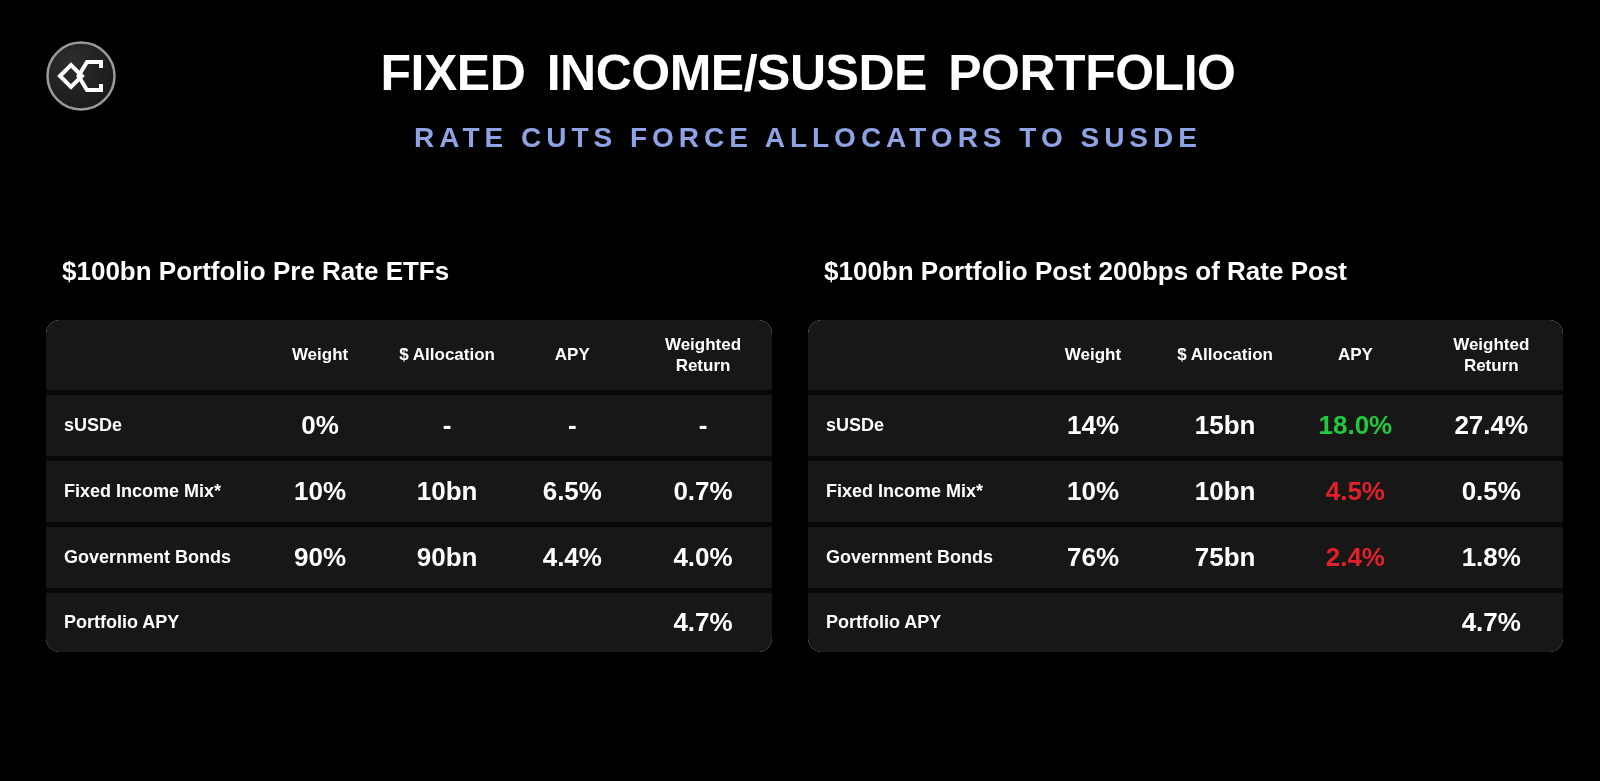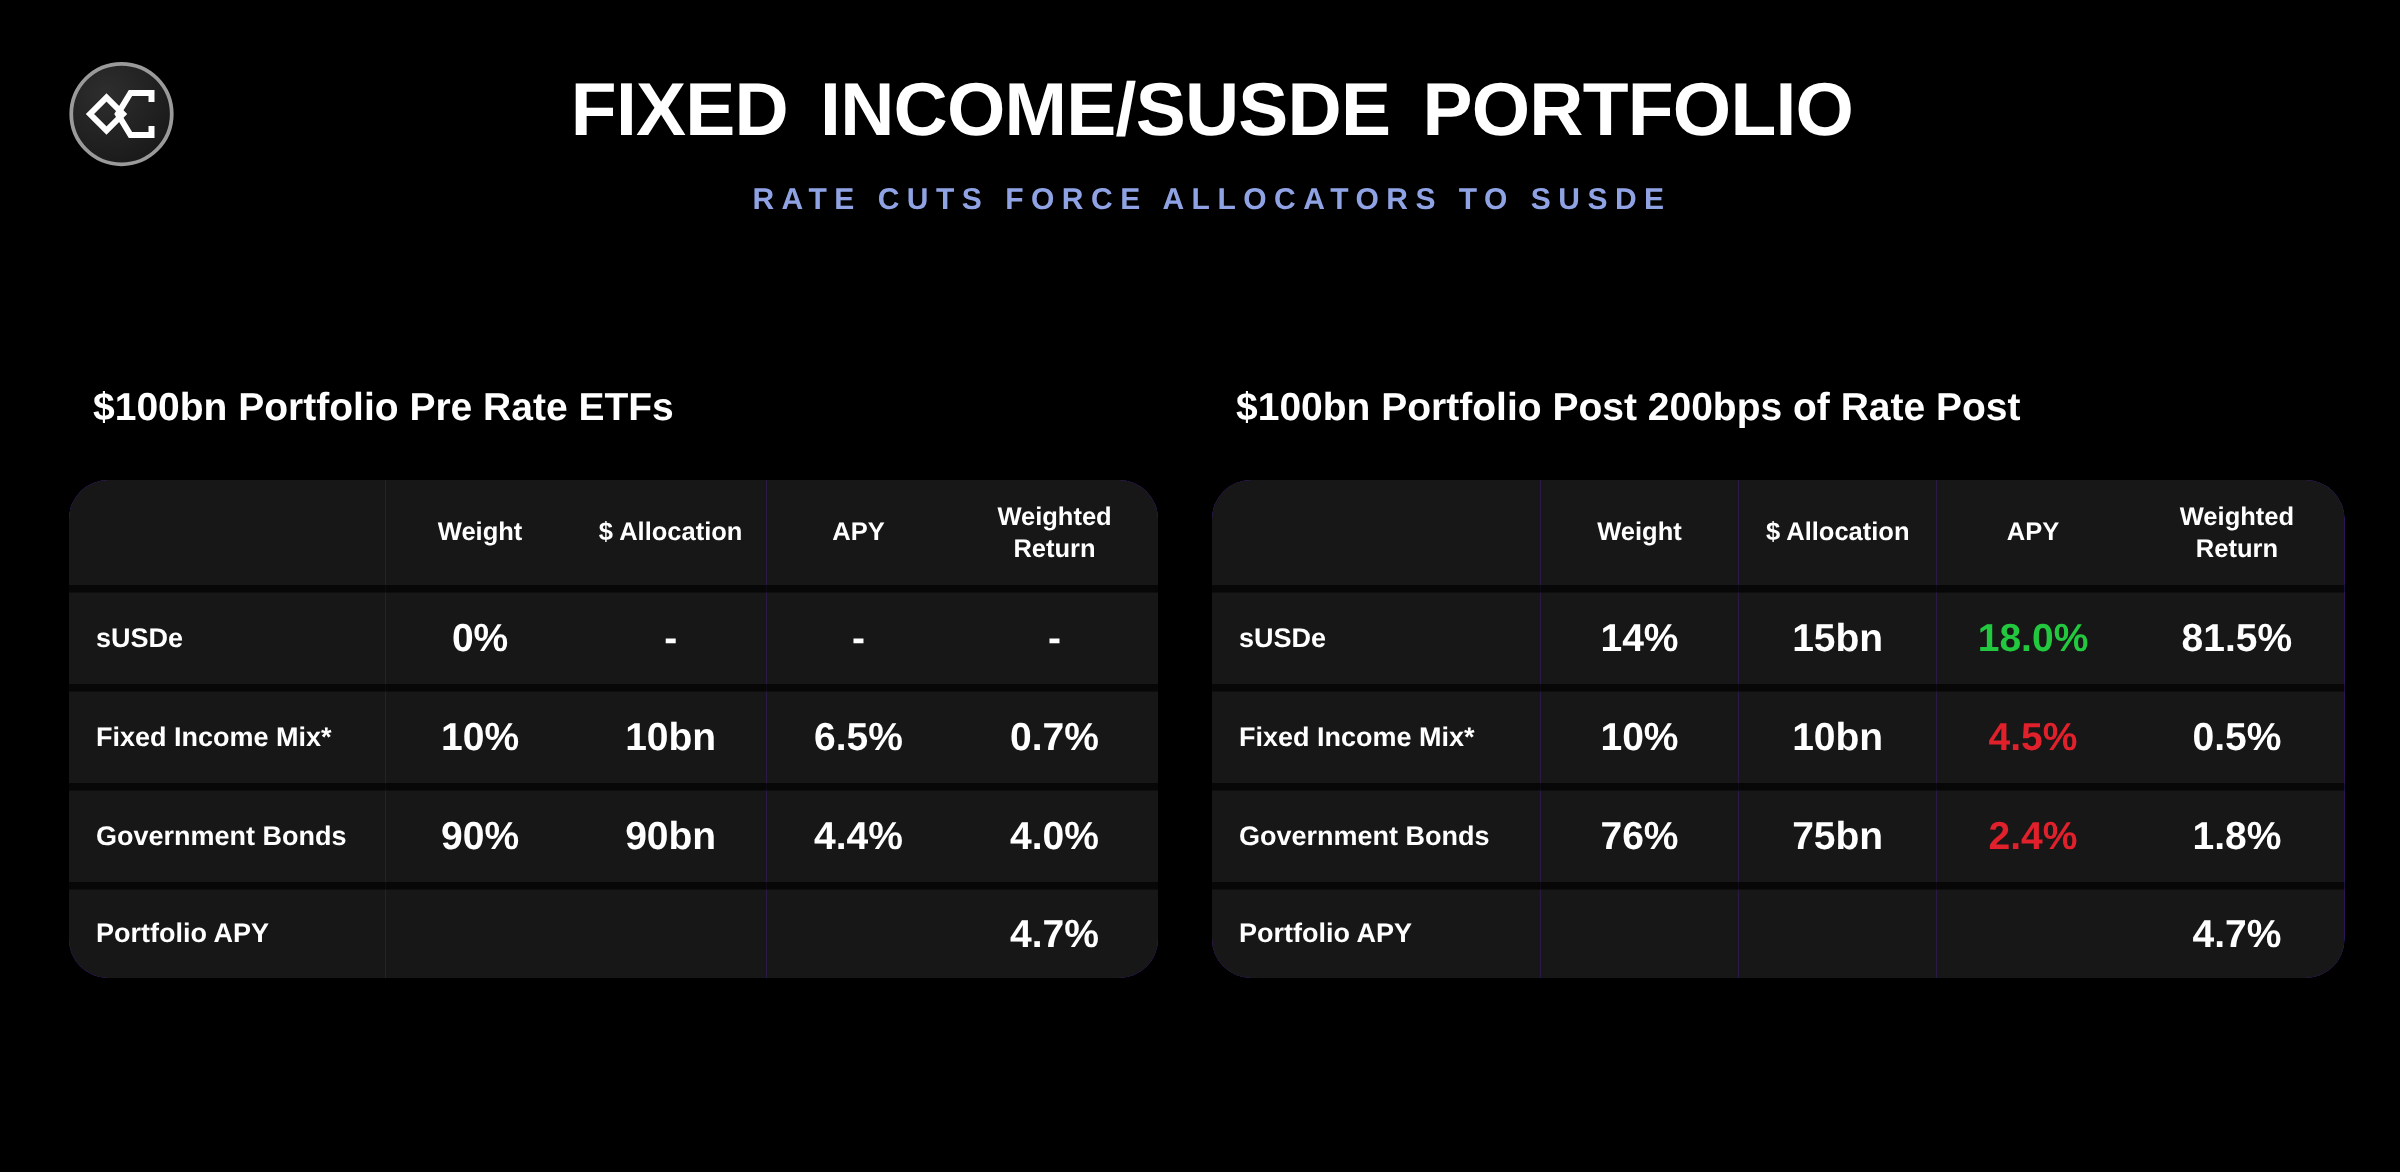--- a/index.html
+++ b/index.html
@@ -8,32 +8,32 @@
     font-family:"Liberation Sans","DejaVu Sans",sans-serif;color:#fff;
   }
   
   .logo{position:absolute;left:45px;top:40px;width:72px;height:72px;}
   
   .hdr{position:absolute;top:44px;left:16px;right:0;text-align:center;}
   .hdr h1{
     margin:0;font-size:50px;font-weight:700;letter-spacing:-0.5px;word-spacing:8px;color:#fff;
   }
   .subtitle{
-    margin-top:20px;font-size:20px;font-weight:700;letter-spacing:5px;color:var(--accent,#8FA3E4);
+    margin-top:20px;font-size:28px;font-weight:700;letter-spacing:5px;color:var(--accent,#8FA3E4);
   }
   
   .tables-row{position:absolute;top:254px;left:46px;display:flex;gap:36px;}
   .section-pre{width:726px;}
   .section-post{width:755px;}
   .tbl-title{
     margin:0 0 0 16px;font-size:26px;font-weight:700;color:#fff;height:66px;line-height:34px;
   }
   .tbl-title .und{text-underline-offset:5px;text-decoration-thickness:2px;}
   .panel{
-    background:#6d28d9;border-radius:26px;overflow:hidden;
+    background:#e5e5e5;border-radius:14px;overflow:hidden;
   }
   table{width:100%;border-collapse:collapse;table-layout:fixed;}
   col.c-label{width:29%;}
   col.c-weight{width:17.5%;}
   col.c-alloc{width:17.5%;}
   col.c-apy{width:17%;}
   col.c-wret{width:19%;}
   thead tr{height:72px;background:#171717;}
   tbody tr{height:66px;background:#171717;padding-left:28px;}
   tbody tr.footer-row{height:62px;}
@@ -154,21 +154,21 @@
               <th>APY</th>
               <th>Weighted Return</th>
             </tr>
           </thead>
           <tbody>
             <tr>
               <td class="label">sUSDe</td>
               <td class="val">14%</td>
               <td class="val">15bn</td>
               <td class="val" data-color="green">18.0%</td>
-              <td class="val">81.5%</td>
+              <td class="val">27.4%</td>
             </tr>
             <tr>
               <td class="label">Fixed Income Mix*</td>
               <td class="val">10%</td>
               <td class="val">10bn</td>
               <td class="val" data-color="red">4.5%</td>
               <td class="val">0.5%</td>
             </tr>
             <tr>
               <td class="label">Government Bonds</td>

